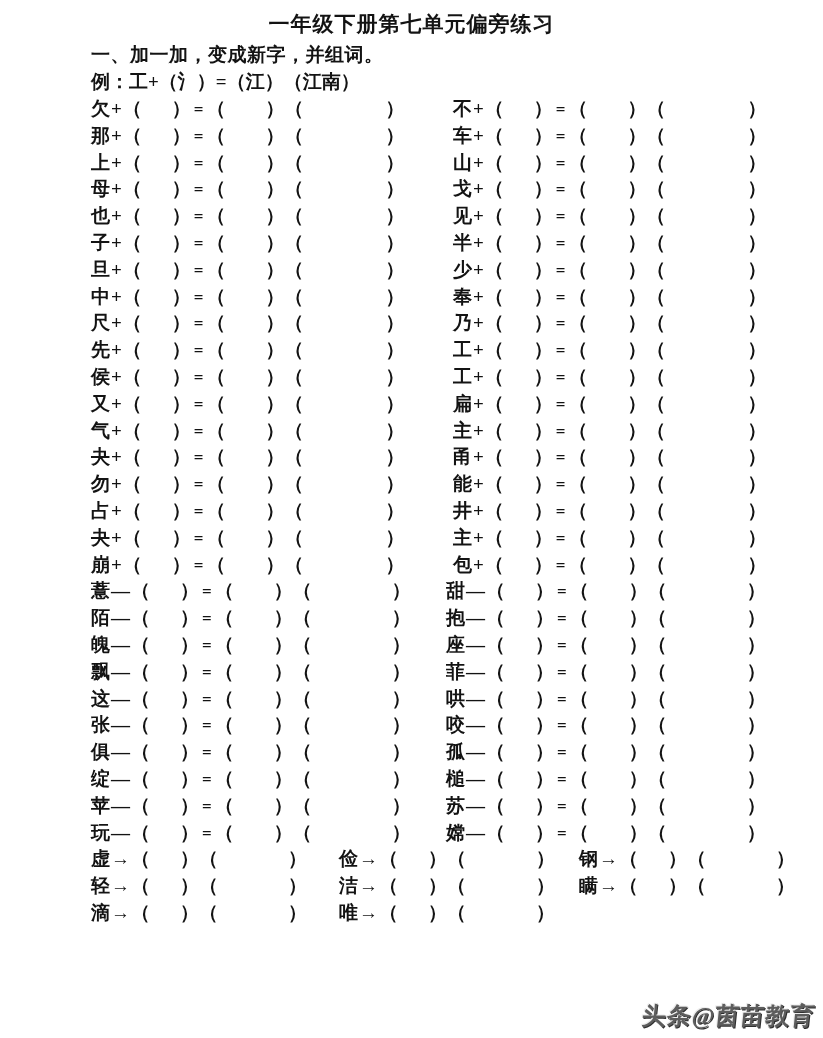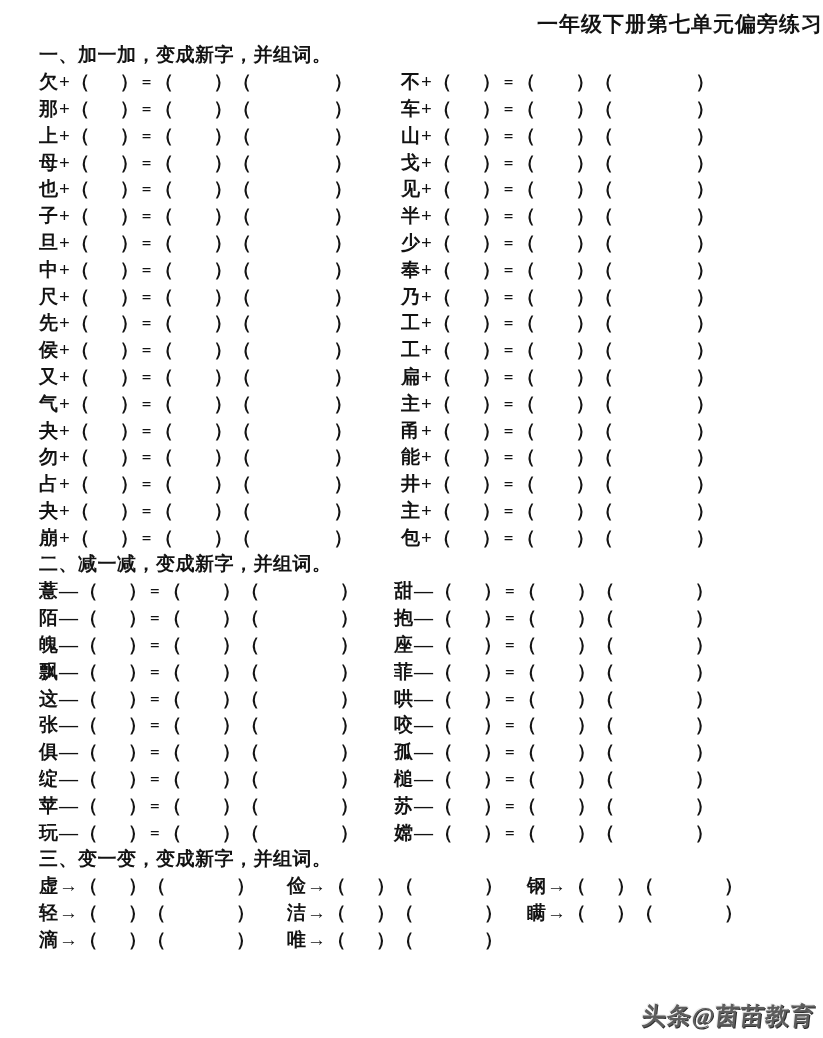--- a/index.html
+++ b/index.html
@@ -3,24 +3,24 @@
 <meta charset="utf-8">
 <style>
   html,body{margin:0;padding:0;}
   body{
     width:823px;height:1038px;background:#ffffff;position:relative;overflow:hidden;
     font-family:"Liberation Serif","DejaVu Serif",serif;
     font-weight:700;color:#131313;
   }
   .page{padding-top:8px;}
   .title{
-    text-align:right;font-size:21px;height:34px;line-height:32px;
+    text-align:center;font-size:21px;height:34px;line-height:32px;
     letter-spacing:1px;white-space:nowrap;
   }
-  .content{padding-left:39px;}
+  .content{padding-left:91px;}
   .line{height:26.8px;line-height:26.8px;font-size:19px;white-space:nowrap;}
   .heading{letter-spacing:0.5px;}
   .row{display:flex;height:26.8px;align-items:center;font-size:19px;}
   .item{display:inline-flex;align-items:baseline;white-space:nowrap;}
   .s1 .item.left{width:362px;}
   .s2 .item.left{width:355px;}
   .s3 .item.c1{width:248px;}
   .s3 .item.c2{width:240px;}
   .ch{display:inline-block;}
   .op{display:inline-block;padding:0 1px;}
@@ -43,20 +43,21 @@
 </style>
 </head>
 <body>
 
 <div class="page">
   <div class="title">一年级下册第七单元偏旁练习</div>
   <div class="content">
 
     <div class="sec s1">
       <div class="line heading">一、加一加，变成新字，并组词。</div>
+      <div class="line example">例：工+（氵）=（江）（江南）</div>
       <div id="s1-rows">
           <div class="row">
             <span class="item left">
               <span class="ch">欠</span>
               <span class="op">+</span>
               <span class="pr">（</span>
               <span class="blank b1"></span>
               <span class="pr">）</span>
               <span class="eq">=</span>
               <span class="pr">（</span>
@@ -588,21 +589,20 @@
               <span class="pr">）</span>
               <span class="pr">（</span>
               <span class="blank b3"></span>
               <span class="pr">）</span>
             </span>
           </div>
         </div>
     </div>
 
     <div class="sec s2">
-      <div class="line heading">二、减一减，变成新字，并组词。</div>
       <div id="s2-rows">
           <div class="row">
             <span class="item left">
               <span class="ch">薏</span>
               <span class="op">—</span>
               <span class="pr">（</span>
               <span class="blank b1"></span>
               <span class="pr">）</span>
               <span class="eq">=</span>
               <span class="pr">（</span>
@@ -894,21 +894,20 @@
               <span class="pr">）</span>
               <span class="pr">（</span>
               <span class="blank b3"></span>
               <span class="pr">）</span>
             </span>
           </div>
         </div>
     </div>
 
     <div class="sec s3">
-      <div class="line heading">三、变一变，变成新字，并组词。</div>
       <div id="s3-rows">
           <div class="row">
             <span class="item c1">
               <span class="ch">虚</span>
               <span class="op">→</span>
               <span class="pr">（</span>
               <span class="blank b1"></span>
               <span class="pr">）</span>
               <span class="pr">（</span>
               <span class="blank b3"></span>

